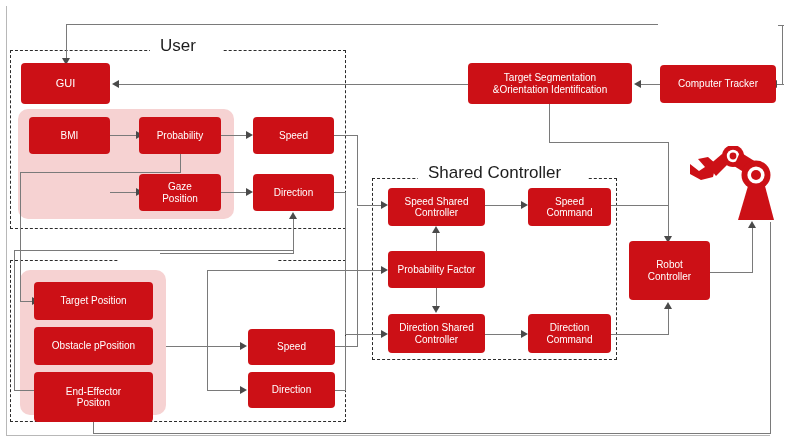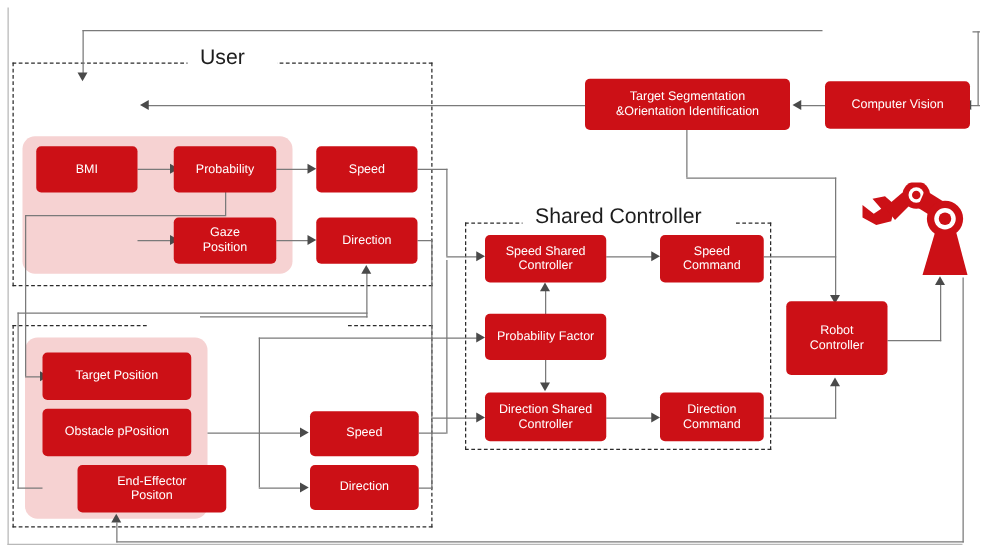--- a/index.html
+++ b/index.html
@@ -157,20 +157,23 @@
 
   <div class="ln lnv" style="left:770px;top:222px;height:212px;"></div>
   <div class="ln lnh" style="left:93px;top:433px;width:678px;"></div>
   <div class="ln lnv" style="left:93px;top:418px;height:16px;"></div>
   <div class="arrow ar-u" style="left:89px;top:411px;"></div>
 
   <div class="ln lnv" style="left:14px;top:250px;height:141px;"></div>
   <div class="ln lnh" style="left:14px;top:390px;width:20px;"></div>
   <div class="ln lnh" style="left:14px;top:250px;width:280px;"></div>
 
+  <div class="box" style="left:21px;top:63px;width:89px;height:41px;font-size:11px;">
+    <span>GUI</span>
+  </div>
 
   <div class="box" style="left:29px;top:117px;width:81px;height:37px;">
     <span>BMI</span>
   </div>
 
   <div class="box" style="left:139px;top:117px;width:82px;height:37px;">
     <span>Probability</span>
   </div>
 
 
@@ -188,21 +191,21 @@
   </div>
 
   <div class="box" style="left:34px;top:327px;width:119px;height:38px;">
     <span>Obstacle pPosition</span>
   </div>
 
   <div class="box" style="left:34px;top:282px;width:119px;height:38px;">
     <span>Target Position</span>
   </div>
 
-  <div class="box" style="left:34px;top:372px;width:119px;height:38px;margin-left:28px;">
+  <div class="box" style="left:34px;top:372px;width:119px;height:50px;">
     <span style="white-space:pre-line;">End-Effector
 Positon</span>
   </div>
 
   <div class="box" style="left:248px;top:329px;width:87px;height:36px;">
     <span>Speed</span>
   </div>
 
   <div class="box" style="left:248px;top:372px;width:87px;height:36px;">
     <span>Direction</span>
@@ -227,21 +230,21 @@
 Controller</span>
   </div>
 
   <div class="box" style="left:528px;top:314px;width:83px;height:39px;">
     <span style="white-space:pre-line;">Direction
 Command</span>
   </div>
 
 
   <div class="box" style="left:660px;top:65px;width:116px;height:38px;font-size:10px;">
-    <span>Computer Vision</span>
+    <span>Computer Tracker</span>
   </div>
 
   <div class="box" style="left:468px;top:63px;width:164px;height:41px;font-size:10px;">
     <span style="white-space:pre-line;">Target Segmentation
 &amp;Orientation Identification</span>
   </div>
 
   <div class="box" style="left:629px;top:241px;width:81px;height:59px;">
     <span style="white-space:pre-line;">Robot
 Controller</span>

